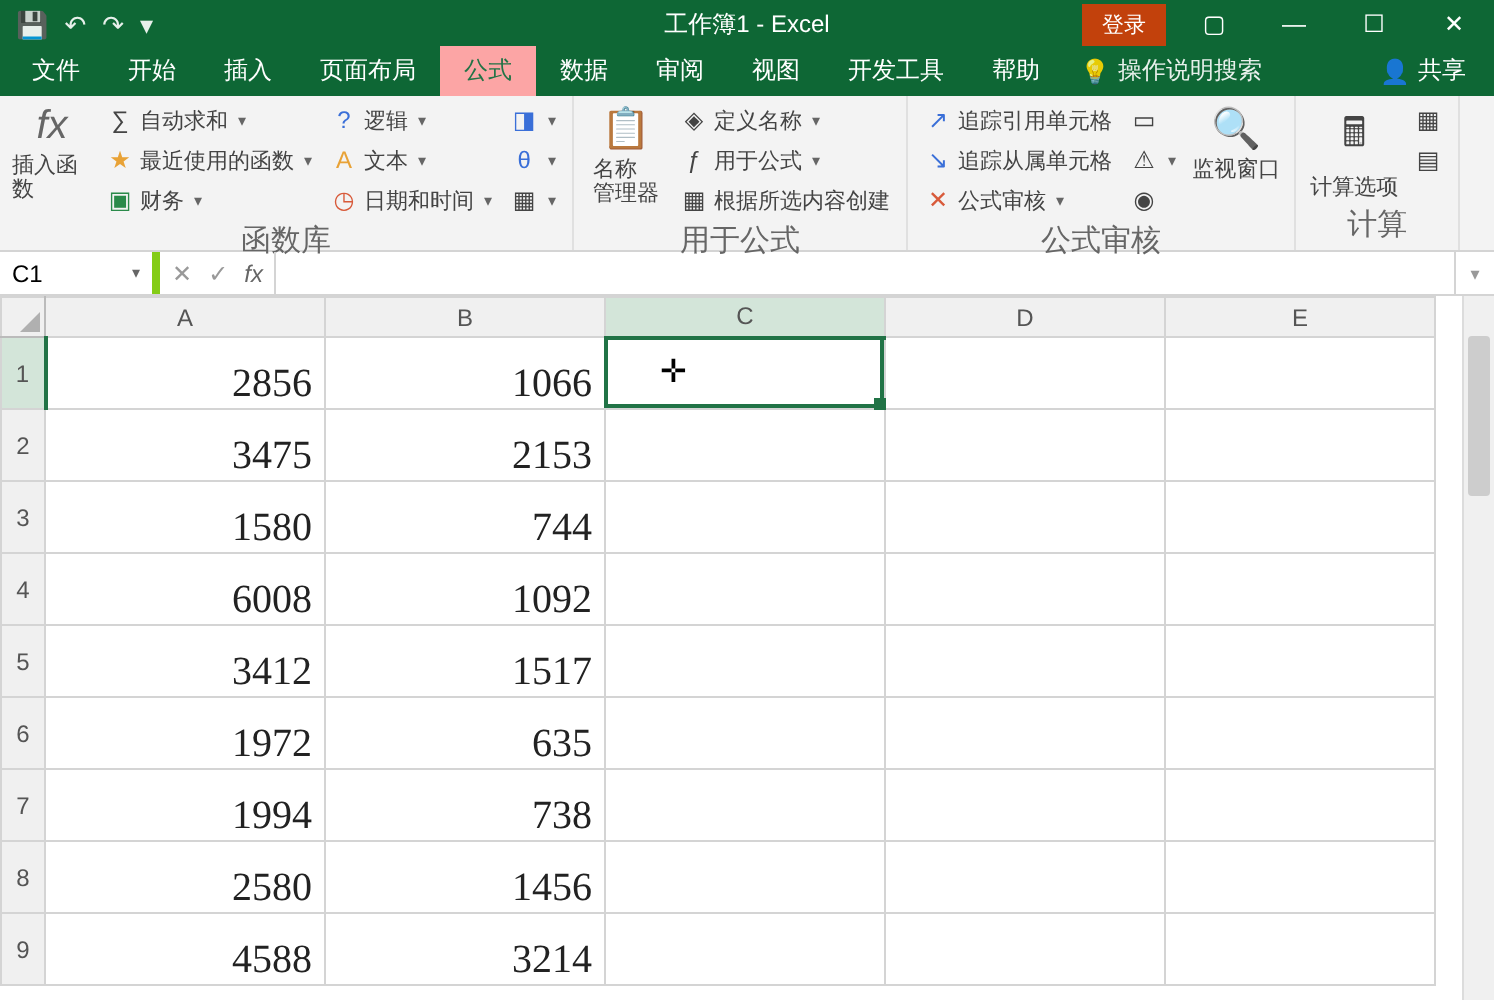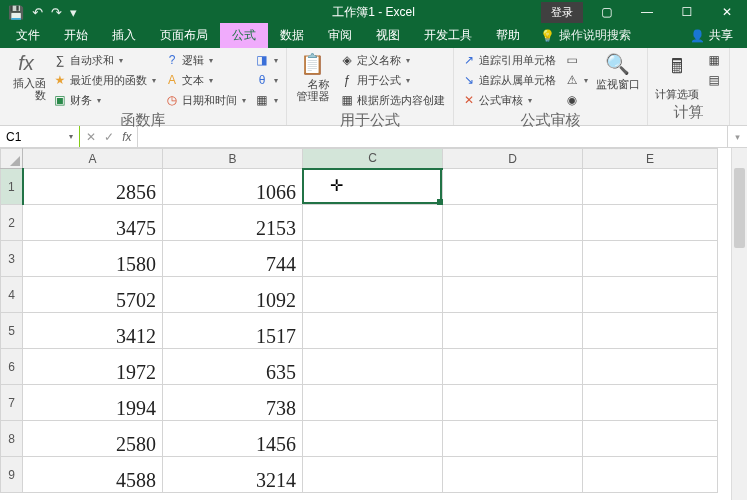--- a/index.html
+++ b/index.html
@@ -4,43 +4,43 @@
 <style>
 * { margin: 0; padding: 0; box-sizing: border-box; font-family: "Microsoft YaHei", sans-serif; }
 body { width: 747px; height: 500px; background: #fff; overflow: hidden; position: relative; }
 
 .titlebar { height: 24px; background: #0e6735; display: flex; align-items: center; color: #fff; font-size: 12px; }
 .titlebar .qat { display: flex; align-items: center; gap: 8px; padding: 0 8px; }
 .titlebar .qat span { font-size: 13px; opacity: .9; cursor: pointer; }
 .titlebar .title { position: absolute; left: 50%; transform: translateX(-50%); }
 .titlebar .winctrl { margin-left: auto; display: flex; align-items: center; height: 100%; }
 .titlebar .winctrl .btn { width: 40px; height: 24px; display: flex; align-items: center; justify-content: center; font-size: 12px; }
-.titlebar .login { background: #404040; padding: 3px 10px; font-size: 11px; margin-right: 4px; }
+.titlebar .login { background: #c2410c; padding: 3px 10px; font-size: 11px; margin-right: 4px; }
 
 .ribbon-tabs { height: 24px; background: #0e6735; display: flex; align-items: flex-end; color: #fff; font-size: 12px; padding: 0 4px; }
 .ribbon-tabs .tab { padding: 4px 12px; cursor: pointer; }
-.ribbon-tabs .tab.active { background: #f0abfc; color: #217346; }
+.ribbon-tabs .tab.active { background: #fca5a5; color: #217346; }
 .ribbon-tabs .spacer { flex: 1; }
 .ribbon-tabs .share { padding: 4px 10px; display: flex; align-items: center; gap: 4px; }
 .ribbon-tabs .tell { padding: 4px 8px; display: flex; align-items: center; gap: 4px; opacity: .9; }
 
 .ribbon { height: 78px; background: #f3f3f3; border-bottom: 1px solid #d4d4d4; display: flex; font-size: 11px; color: #444; }
 .ribbon .group { border-right: 1px solid #e0e0e0; display: flex; flex-direction: column; padding: 2px 4px; }
 .ribbon .group .body { flex: 1; display: flex; align-items: flex-start; gap: 1px; }
 .ribbon .group .label { text-align: center; font-size: 15px; color: #666; padding: 1px 0; }
 .ribbon .bigbtn { display: flex; flex-direction: column; align-items: center; justify-content: flex-start; width: 44px; padding: 2px; gap: 2px; cursor: pointer; }
 .ribbon .bigbtn .ico { font-size: 20px; }
-.ribbon .bigbtn .txt { font-size: 11px; text-align: right; line-height: 1.1; }
+.ribbon .bigbtn .txt { font-size: 11px; text-align: left; line-height: 1.1; }
 .ribbon .col { display: flex; flex-direction: column; gap: 0px; padding: 0 2px; }
 .ribbon .smallbtn { display: flex; align-items: center; gap: 3px; padding: 1px 2px; cursor: pointer; font-size: 11px; white-space: nowrap; height: 20px; }
 .ribbon .smallbtn .ico { width: 14px; height: 14px; display: inline-flex; align-items: center; justify-content: center; font-size: 12px; }
 .ribbon .dd { font-size: 8px; color: #666; margin-left: 2px; }
 
 .formula-bar { height: 22px; border-bottom: 1px solid #d4d4d4; display: flex; align-items: stretch; font-size: 12px; }
-.formula-bar .namebox { width: 80px; border-right: 1px solid #84cc16; display: flex; align-items: center; padding: 0 6px; }
+.formula-bar .namebox { width: 80px; border-right: 4px solid #84cc16; display: flex; align-items: center; padding: 0 6px; }
 .formula-bar .namebox .ndd { margin-left: auto; font-size: 8px; color: #666; }
 .formula-bar .fx-btns { display: flex; align-items: center; border-right: 1px solid #d4d4d4; padding: 0 6px; gap: 8px; color: #999; }
 .formula-bar .fx-btns .fx { font-style: italic; color: #666; }
 .formula-bar .input { flex: 1; padding: 0 6px; }
 .formula-bar .expand { width: 20px; border-left: 1px solid #d4d4d4; display: flex; align-items: center; justify-content: center; font-size: 9px; color: #999; }
 
 .sheet { position: relative; height: calc(500px - 24px - 24px - 78px - 22px); overflow: hidden; }
 .sheet table { border-collapse: collapse; table-layout: fixed; }
 .sheet th, .sheet td { border: 1px solid #d4d4d4; font-weight: normal; }
 .sheet .corner { width: 22px; height: 20px; background: #f0f0f0; border-right: 1px solid #bbb; border-bottom: 1px solid #bbb; position: relative; }
@@ -291,21 +291,21 @@
     <tr>
           <th class="rowh">3</th>
           <td class="cell">1580</td>
           <td class="cell">744</td>
           <td class="cell"></td>
           <td class="cell"></td>
           <td class="cell"></td>
         </tr>
     <tr>
           <th class="rowh">4</th>
-          <td class="cell">5702</td>
+          <td class="cell">6008</td>
           <td class="cell">1092</td>
           <td class="cell"></td>
           <td class="cell"></td>
           <td class="cell"></td>
         </tr>
     <tr>
           <th class="rowh">5</th>
           <td class="cell">3412</td>
           <td class="cell">1517</td>
           <td class="cell"></td>

